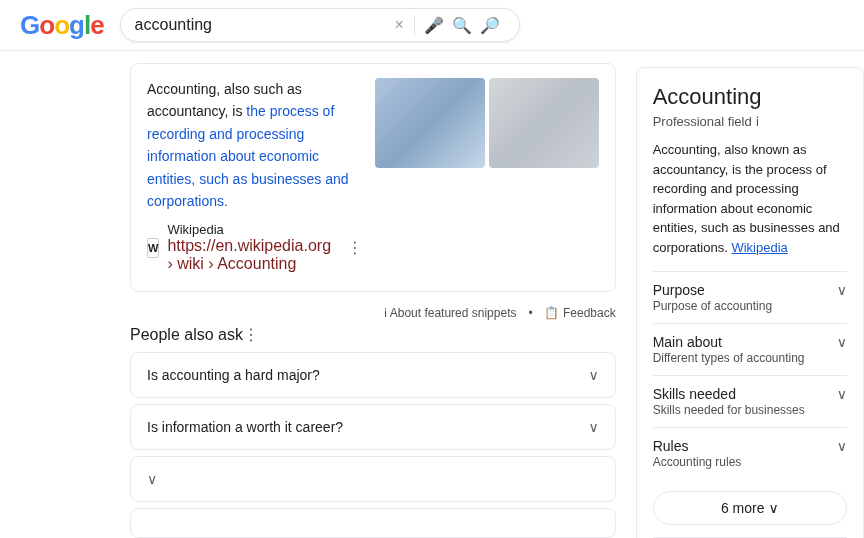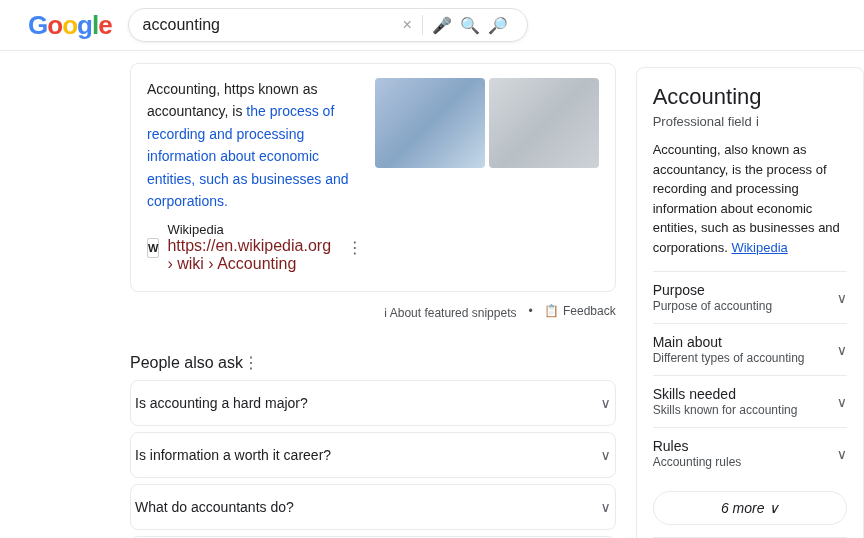--- a/index.html
+++ b/index.html
@@ -2,21 +2,21 @@
 <html><head>
   <meta charset="utf-8">
   <style>
     * { box-sizing: border-box; margin: 0; padding: 0; }
     body { font-family: Arial, sans-serif; font-size: 14px; color: #202124; background: #fff; }
 
     
     #header {
       display: flex;
       align-items: center;
-      padding: 8px 28px;
+      padding: 8px 20px;
       border-bottom: 1px solid #e8eaed;
       gap: 16px;
     }
     #logo {
       font-size: 26px;
       font-weight: bold;
       letter-spacing: -1px;
       flex-shrink: 0;
     }
     .logo-g { color: #4285f4; }
@@ -140,23 +140,23 @@
     }
     .snippet-img-table {
       background: linear-gradient(135deg, #d4d8dc 0%, #b8bfc5 50%, #cdd2d7 100%);
     }
 
     
     #about-snippets {
       text-align: right;
       font-size: 12px;
       color: #4d5156;
-      margin-bottom: 32px;
-      display: flex;
-      align-items: flex-start;
+      margin-bottom: 4px;
+      display: flex;
+      align-items: center;
       justify-content: flex-end;
       gap: 12px;
     }
     .about-link { color: #4d5156; text-decoration: none; }
     .dot-sep { color: #4d5156; }
 
     
     #paa-section {
       margin-bottom: 16px;
     }
@@ -165,21 +165,21 @@
       align-items: center;
       margin-bottom: 8px;
     }
     #paa-title {
       font-size: 16px;
       color: #202124;
     }
     .paa-item {
       border: 1px solid #e8eaed;
       border-radius: 8px;
-      padding: 14px 4px;
+      padding: 14px 16px;
       margin-bottom: 6px;
       display: flex;
       justify-content: space-between;
       align-items: center;
       cursor: pointer;
     }
     .paa-question { font-size: 14px; color: #202124; }
     .chevron { color: #5f6368; font-size: 14px; }
 
     
@@ -203,40 +203,39 @@
       margin-bottom: 14px;
     }
     #right-desc a { color: #1558d6; }
     .right-section {
       border-top: 1px solid #e8eaed;
       padding: 10px 0;
     }
     .right-section-row {
       display: flex;
       justify-content: space-between;
-      align-items: center;
+      align-items: flex-start;
       cursor: pointer;
     }
     .right-section-title { font-size: 14px; color: #202124; font-weight: 500; }
     .right-section-sub { font-size: 12px; color: #4d5156; margin-top: 1px; }
     .right-section-chevron { color: #5f6368; font-size: 14px; }
     #six-more-btn {
       display: flex;
       align-items: center;
       justify-content: center;
       gap: 4px;
       border: 1px solid #e8eaed;
       border-radius: 20px;
       padding: 8px 16px;
       margin: 12px auto 0;
       cursor: pointer;
       font-size: 14px;
       color: #202124;
       width: 100%;
-      font-style: italic;
     }
     #people-also-search {
       font-size: 13px;
       color: #4d5156;
       margin-top: 12px;
       border-top: 1px solid #e8eaed;
       padding-top: 10px;
     }
     .three-dots { color: #5f6368; cursor: pointer; font-size: 16px; }
   </style>
@@ -257,21 +256,21 @@
   </div>
 </div>
 
 <div id="main">
 
   <div id="left-col">
 
     <div id="featured-snippet">
       <div id="snippet-text-area">
         <p id="snippet-text">
-          <span>Accounting, https known as accountancy, is </span><span class="highlight">the process of recording and processing information about economic entities, such as businesses and corporations.</span>
+          <span>Accounting, also such as accountancy, is </span><span class="highlight">the process of recording and processing information about economic entities, such as businesses and corporations.</span>
         </p>
         <div id="snippet-source">
           <div class="wiki-icon">W</div>
           <div>
             <div class="source-name">Wikipedia</div>
             <div class="source-url">https://en.wikipedia.org › wiki › Accounting</div>
           </div>
           <span class="three-dots">⋮</span>
         </div>
       </div>
@@ -298,21 +297,20 @@
 
       <div class="paa-item">
         <span class="paa-question">Is accounting a hard major?</span>
         <span class="chevron">∨</span>
       </div>
       <div class="paa-item">
         <span class="paa-question">Is information a worth it career?</span>
         <span class="chevron">∨</span>
       </div>
       <div class="paa-item">
-        <span class="paa-question">What do accountants do?</span>
         <span class="chevron">∨</span>
       </div>
       <div class="paa-item">
         
         
       </div>
 
     </div>
 
   </div>
@@ -345,21 +343,21 @@
           <div class="right-section-sub">Different types of accounting</div>
         </div>
         <span class="right-section-chevron">∨</span>
       </div>
     </div>
 
     <div class="right-section">
       <div class="right-section-row">
         <div>
           <div class="right-section-title">Skills needed</div>
-          <div class="right-section-sub">Skills known for accounting</div>
+          <div class="right-section-sub">Skills needed for businesses</div>
         </div>
         <span class="right-section-chevron">∨</span>
       </div>
     </div>
 
     <div class="right-section">
       <div class="right-section-row">
         <div>
           <div class="right-section-title">Rules</div>
           <div class="right-section-sub">Accounting rules</div>

